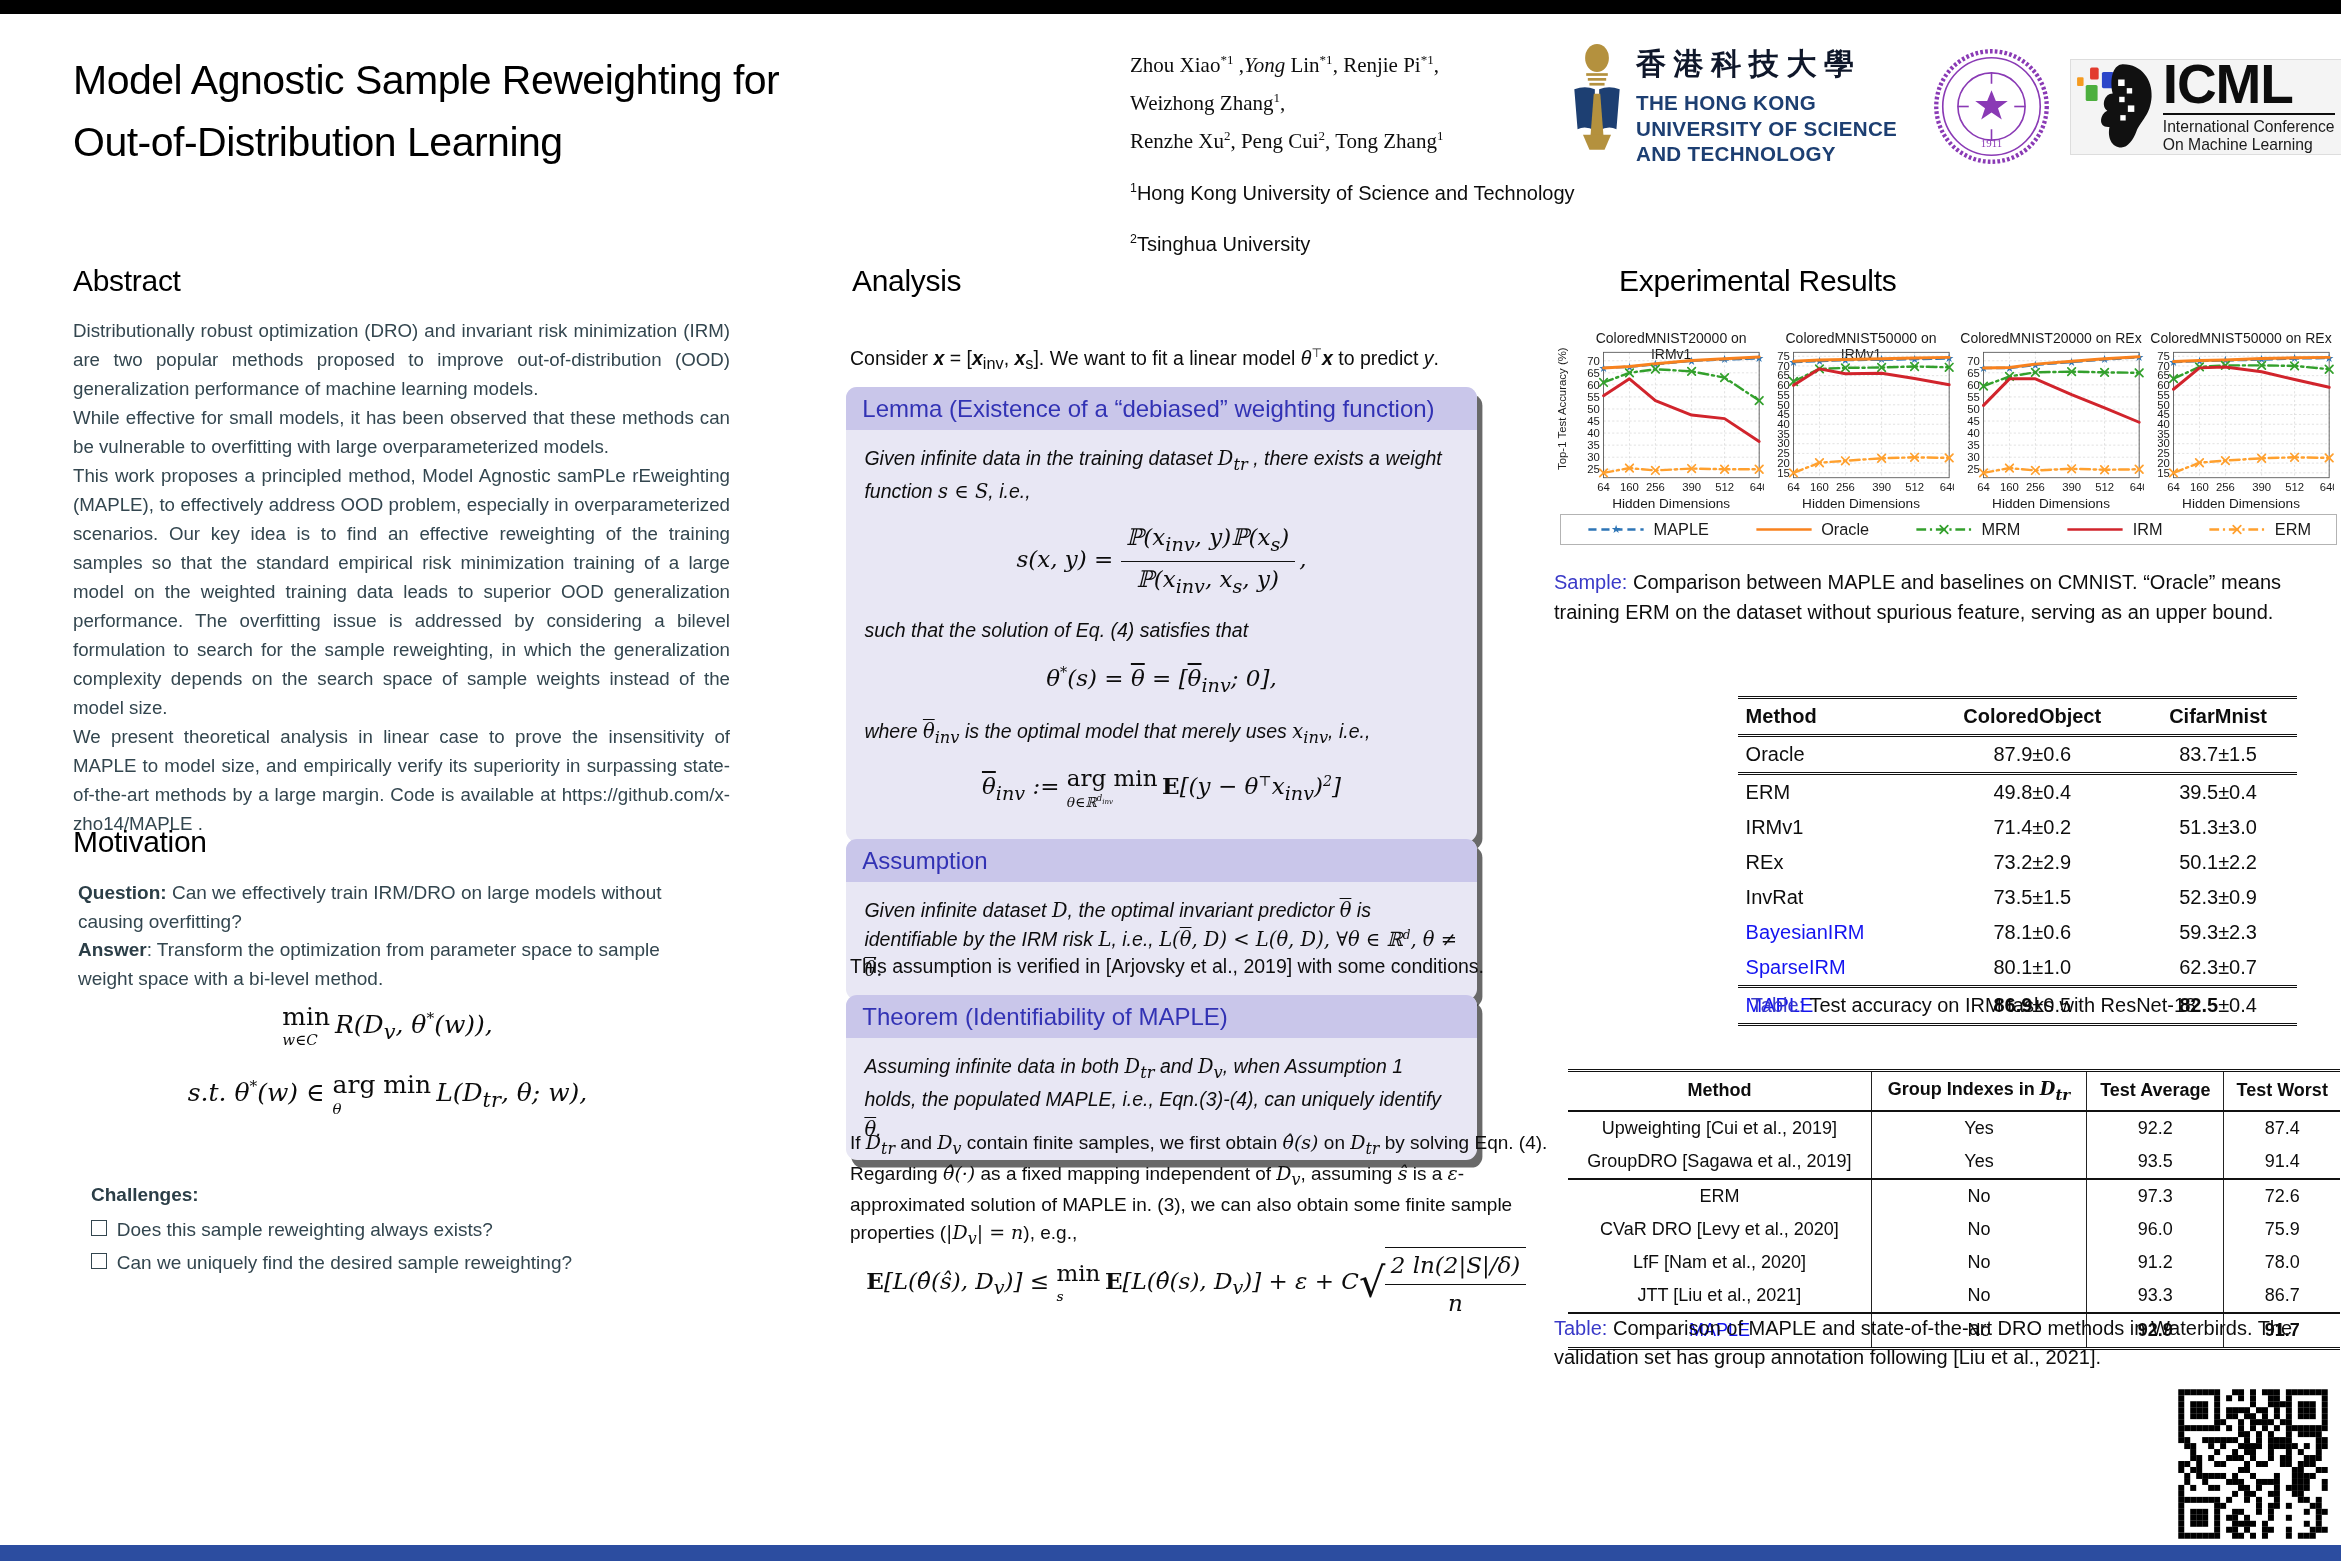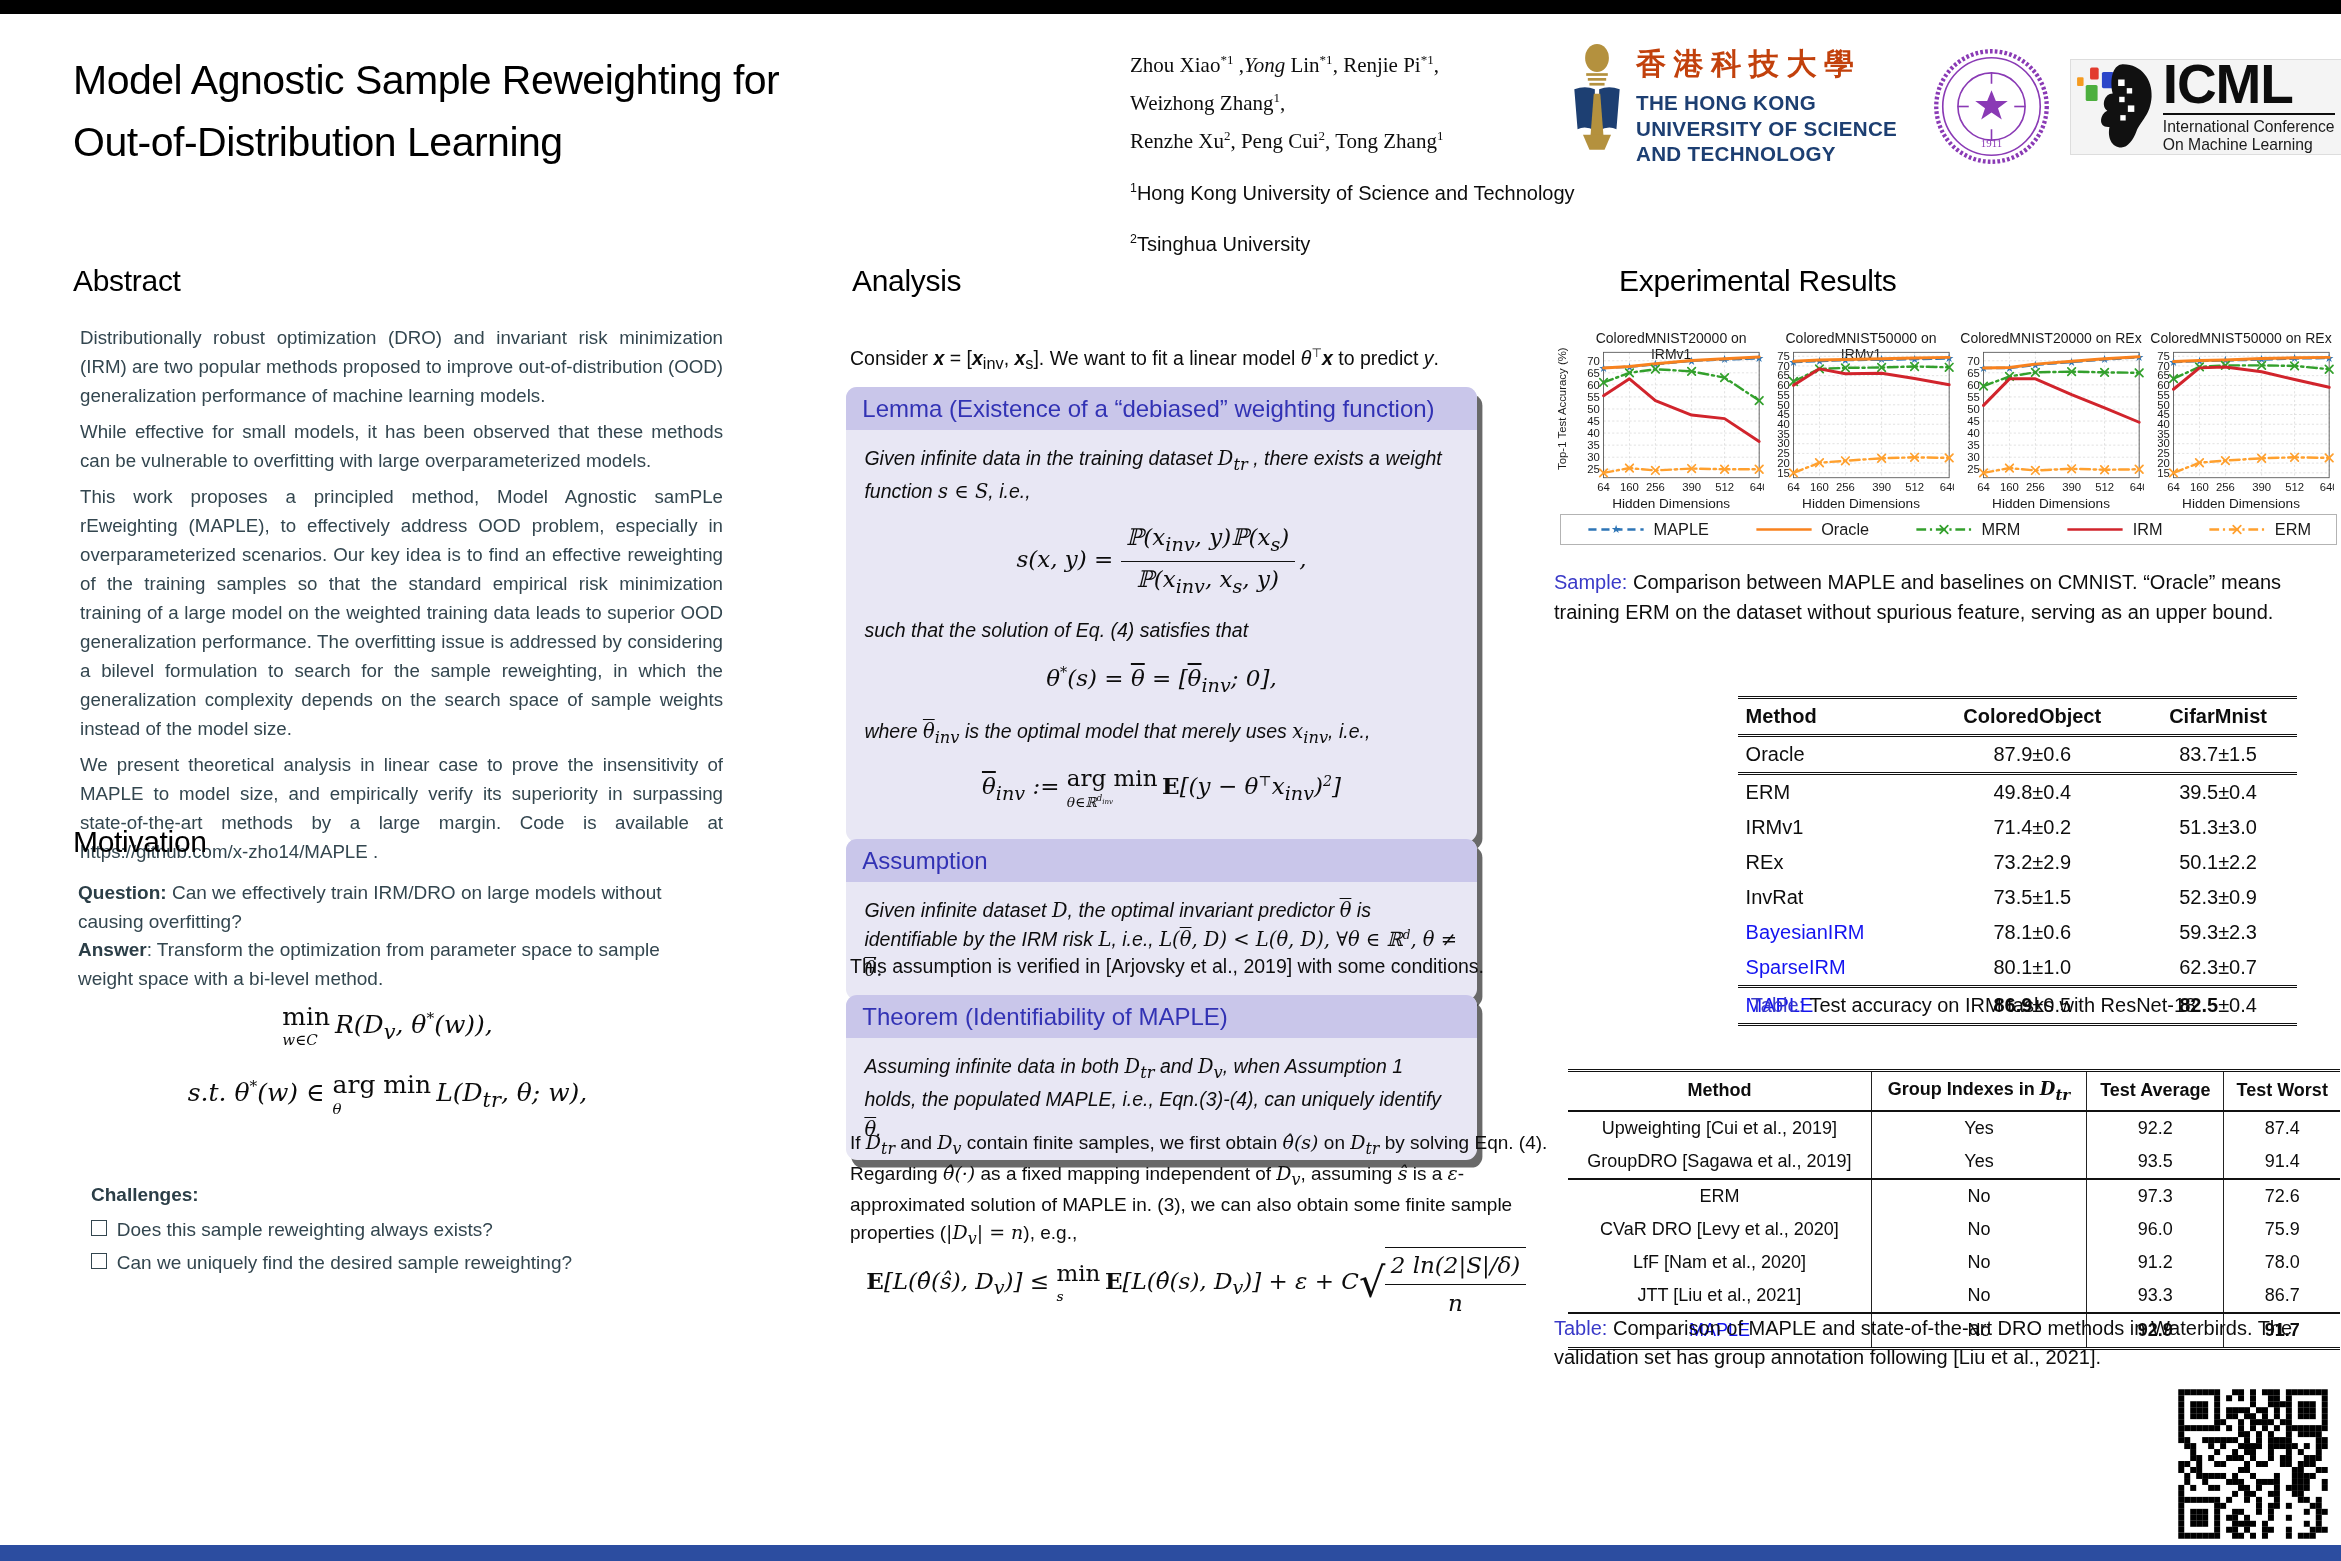--- a/index.html
+++ b/index.html
@@ -11,35 +11,35 @@
   .botbar  { position:absolute; left:0; bottom:0; width:100%; height:16.3px; background:#2c4da0; }
 
   
   .title { position:absolute; left:73px; top:50px; font-size:41px; line-height:1.5; color:#000; letter-spacing:-0.5px; }
   .authors { position:absolute; left:1130px; top:52px; width:477px; font-family:"Liberation Serif", serif; font-size:21px; color:#0d0d0d; }
   .authors .aline { margin-bottom:12px; }
   .authors .affil { font-family:"Liberation Sans", sans-serif; font-size:20px; margin-top:27px; }
   sup { font-size:0.62em; }
 
   .hkust { position:absolute; left:1572px; top:44px; display:flex; align-items:flex-start; gap:14px; }
-  .hkust-cn { font-size:30px; font-weight:bold; color:#c2410c; letter-spacing:7.6px; }
+  .hkust-cn { font-size:30px; font-weight:bold; color:#0f172a; letter-spacing:7.6px; }
   .hkust-en { font-size:20.6px; font-weight:bold; color:#1d3f72; line-height:1.22; margin-top:5.4px; letter-spacing:0.3px; }
   .seal { position:absolute; left:1933px; top:48px; }
   .icml { position:absolute; left:2070px; top:59px; width:274px; height:96px; background:#f4f4f4; border:0.5px solid #ddd;
           display:flex; align-items:center; gap:5.4px; padding:3.3px 5.4px; box-sizing:border-box; }
   .icml-text { display:flex; flex-direction:column; }
   .icml-acr { font-size:55px; font-weight:900; color:#0d0d0d; line-height:0.9; letter-spacing:-1.1px; border-bottom:2.7px solid #0d0d0d; padding-bottom:3.3px; }
   .icml-sub { font-size:15.7px; color:#1a1a1a; line-height:1.15; margin-top:3.3px; }
 
   
   .sechead { position:absolute; font-size:30px; color:#000; letter-spacing:-0.3px; }
 
   
   .abstract-text { position:absolute; left:73px; top:317px; width:657px; font-size:18.7px; line-height:1.55; text-align:justify; }
-  .abstract-text p { margin:7px; }
+  .abstract-text p { margin:0; }
   .qa { position:absolute; left:78px; top:879px; width:613px; font-size:19px; line-height:1.5; }
   .qa b { color:#2b3e47; }
   .mot-eqs { position:absolute; left:73px; top:1004px; width:629px; text-align:center; }
   .eq { font-family:"DejaVu Serif", serif; font-style:italic; color:#0c0c0c; }
   .mot-eqs .eq { display:block; font-size:25px; margin-bottom:24px; }
   .challenges { position:absolute; left:91px; top:1181px; width:618px; font-size:19px; line-height:1.45; }
   .challenges .clabel { font-weight:bold; color:#2b3e47; margin-bottom:7.6px; }
   .chal-item { display:flex; align-items:flex-start; gap:9.8px; margin-top:5.4px; }
   .sqico { flex:0 0 auto; width:14px; height:14px; border:1.9px solid #33464f; margin-top:4.3px; }
 

